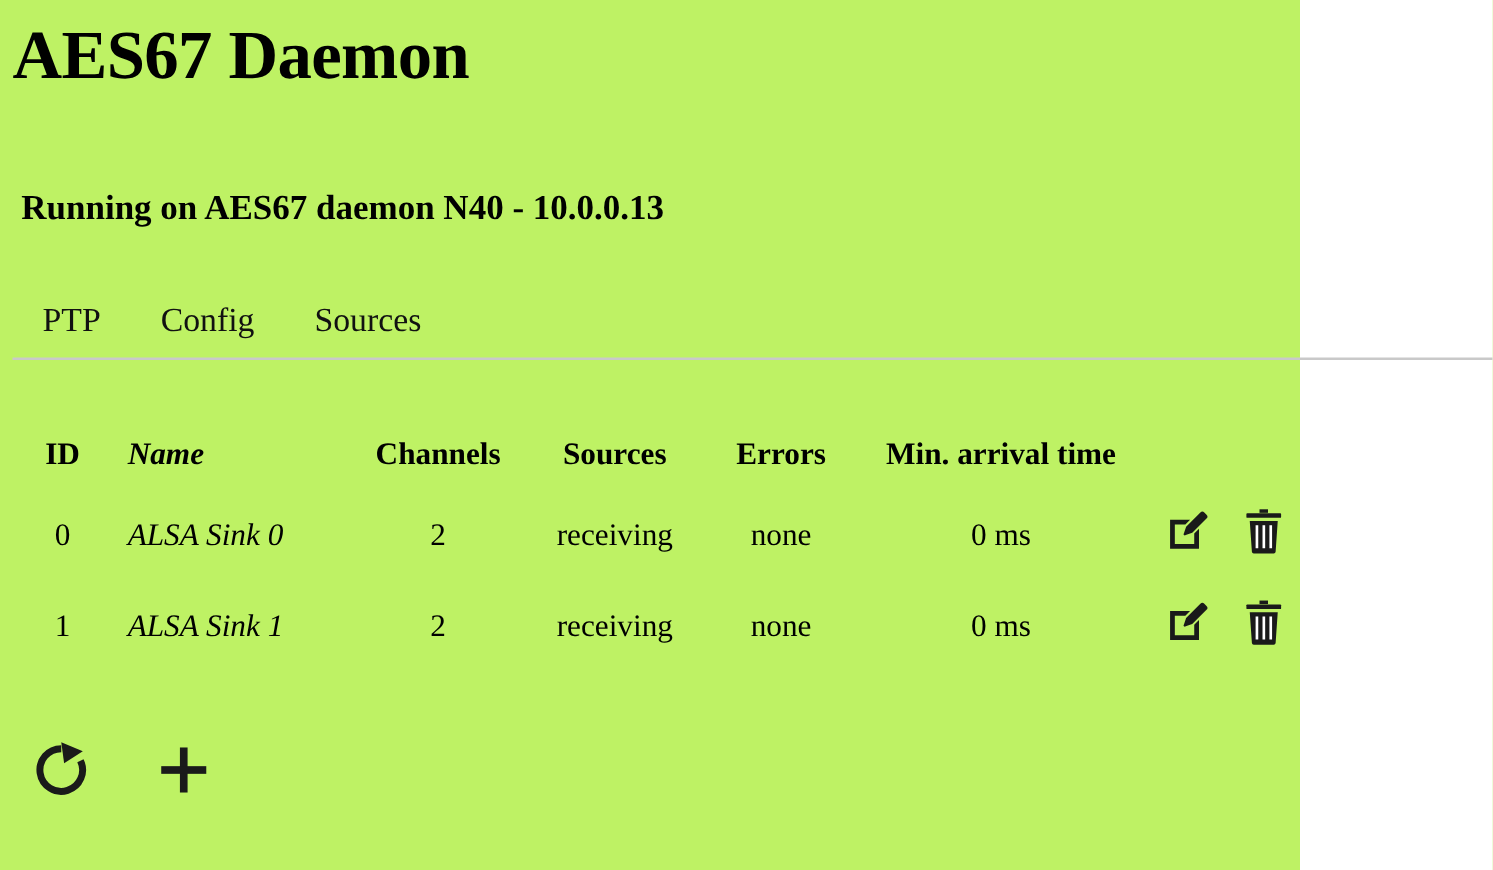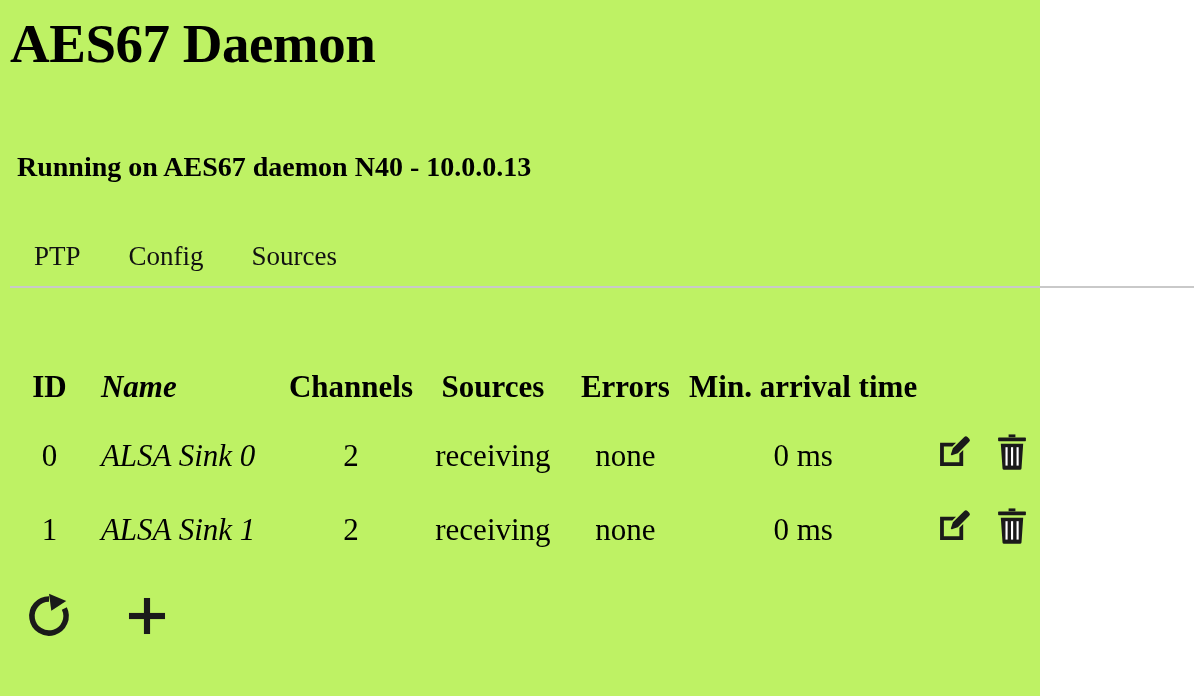--- a/index.html
+++ b/index.html
@@ -78,23 +78,23 @@
     border-bottom-color: #ffffff;
     background: #ffffff;
     border-top-left-radius: 2px;
     border-top-right-radius: 2px;
   }
 
   
   .sinks-table {
     position: absolute;
     left: 22px;
-    top: 359px;
+    top: 340px;
     border-collapse: collapse;
-    font-size: 31px;
+    font-size: 25px;
   }
 
   .sinks-table th {
     font-weight: bold;
     text-align: center;
     padding: 10px 0 14px 0;
     white-space: nowrap;
   }
 
   .sinks-table td {

